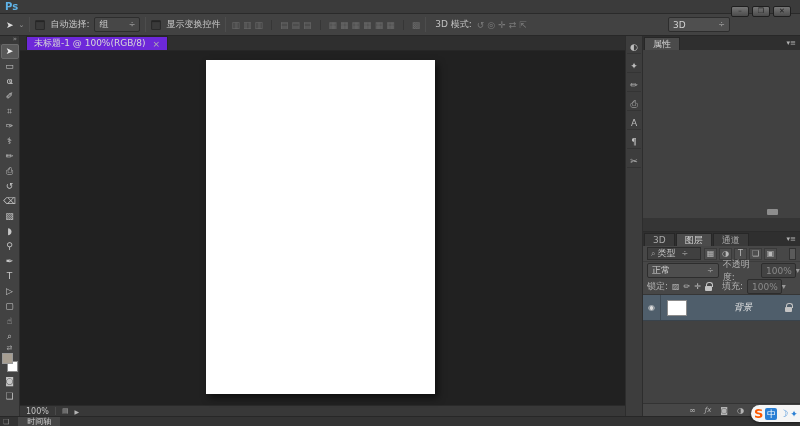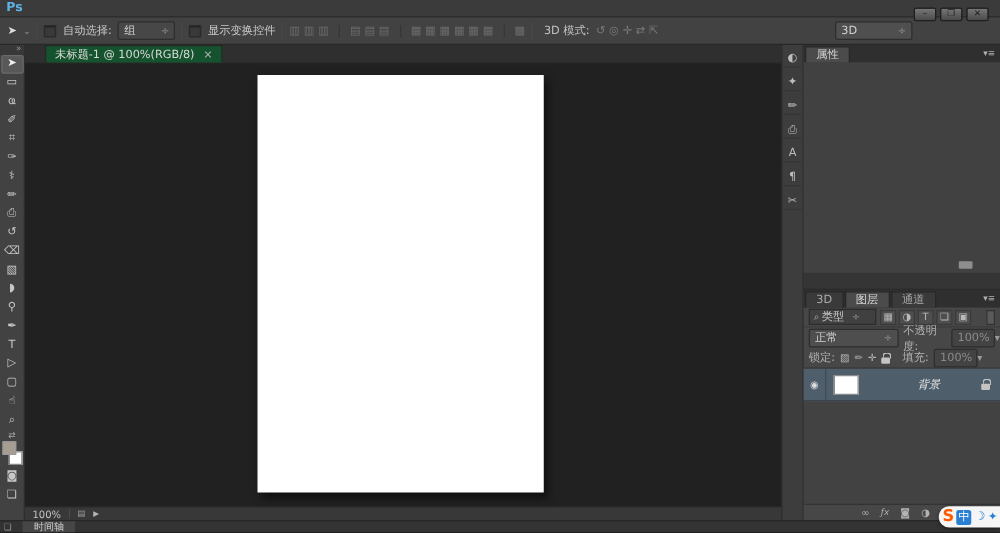--- a/index.html
+++ b/index.html
@@ -54,21 +54,21 @@
   .swatch-reset { height:8px; color:#a8a8a8; font-size:7px; line-height:8px; }
   .swatches { position:relative; width:16px; height:19px; margin:1px 0 2px; }
   .fg-swatch { position:absolute; top:0; left:0; width:11px; height:11px;
                border:1px solid #9a9a9a; z-index:2; }
   .bg-swatch { position:absolute; bottom:0; right:0; width:11px; height:11px;
                background:#fff; border:1px solid #8a8a8a; }
   
   .doccol { flex:1; min-width:0; display:flex; flex-direction:column; background:#212121; }
   .tabbar { height:15px; background:#2f2f2f; border-bottom:1px solid #262626;
             display:flex; align-items:flex-end; }
-  .doctab { height:14px; margin-left:16px; background:#14532d; color:#d8d8d8;
+  .doctab { height:14px; margin-left:6px; background:#6d28d9; color:#d8d8d8;
             display:flex; align-items:center; gap:7px; padding:0 7px;
             border:1px solid #262626; border-bottom:none; font-size:9px; }
   .tab-close { color:#b0b0b0; font-size:9px; }
   .canvas-area { flex:1; position:relative; background:#212121; }
   .canvas { position:absolute; left:186px; top:9px; width:229px; height:334px;
             background:#fff; box-shadow:3px 4px 7px rgba(0,0,0,.55); }
   .statusbar { height:11px; background:#383838; border-top:1px solid #2a2a2a;
                display:flex; align-items:center; gap:6px; padding-left:6px;
                font-size:8px; color:#c2c2c2; }
   .status-sep { width:1px; height:8px; background:#2c2c2c; border-right:1px solid #4a4a4a; }

